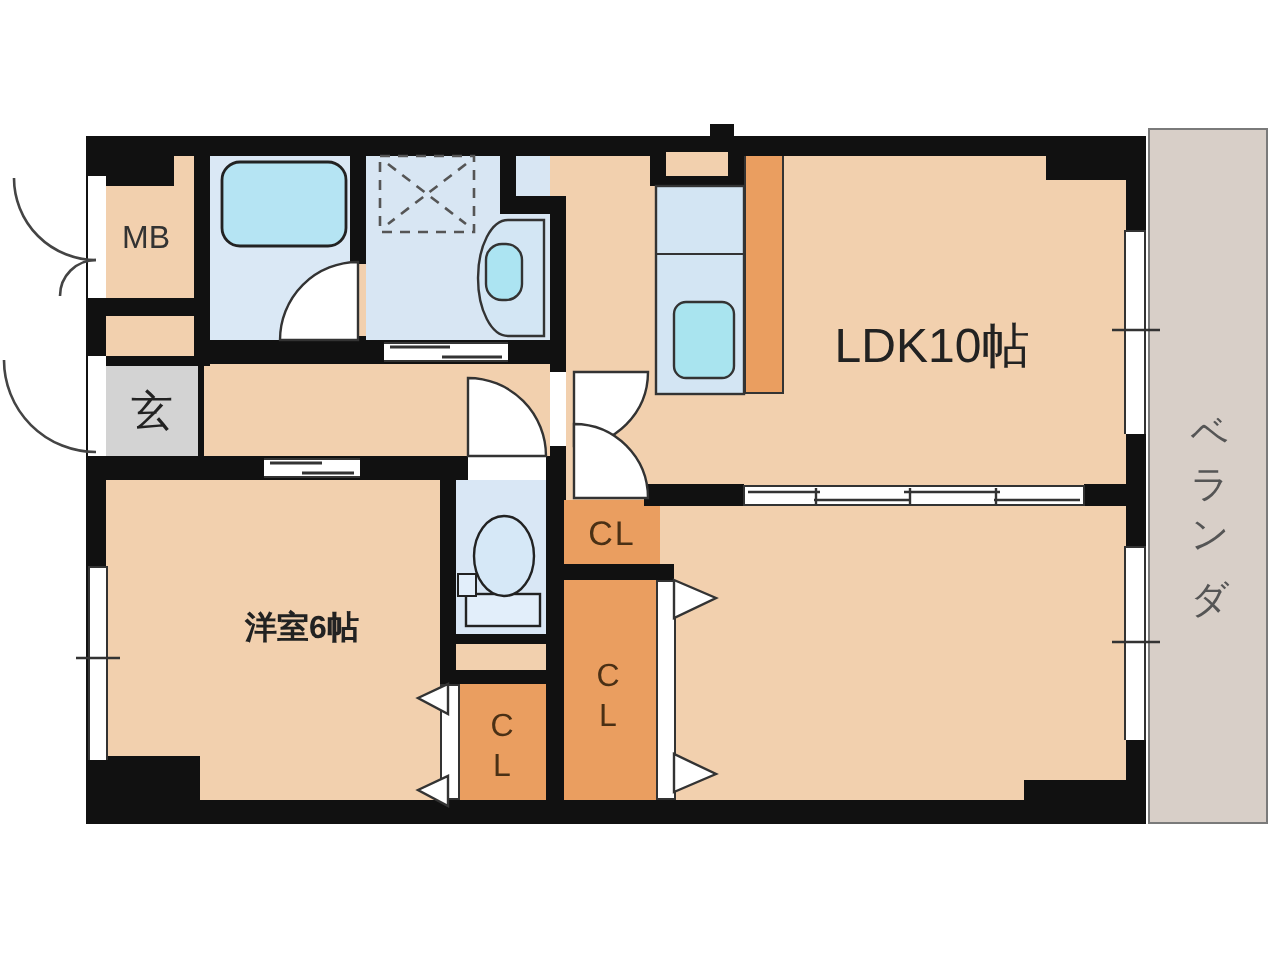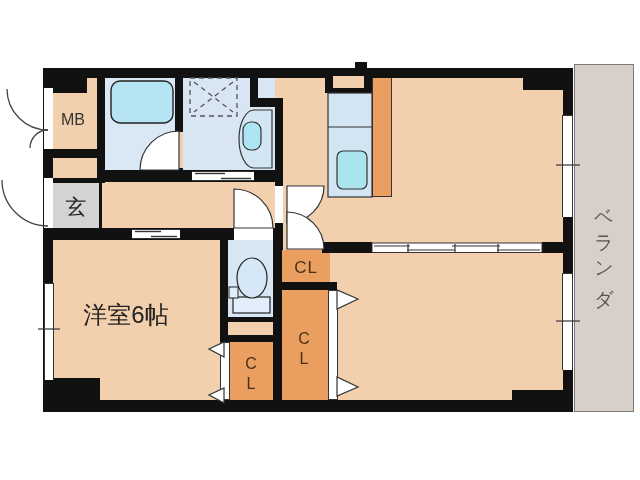--- a/index.html
+++ b/index.html
@@ -124,20 +124,21 @@
 
     <rect x="233" y="297" width="37" height="16" fill="#e2eefa" stroke="#222" stroke-width="1.2"></rect>
     <ellipse cx="252" cy="278" rx="15" ry="20" fill="#d6e8f7" stroke="#222" stroke-width="1.2"></ellipse>
     <rect x="229" y="287" width="9" height="11" fill="#e2eefa" stroke="#222" stroke-width="1"></rect>
 
     <rect x="328" y="93" width="44" height="104" fill="#d3e5f3" stroke="#333" stroke-width="1.2"></rect>
     <line x1="328" y1="127" x2="372" y2="127" stroke="#333" stroke-width="1"></line>
     <rect x="337" y="151" width="30" height="38" rx="6" fill="#a9e4ef" stroke="#333" stroke-width="1.2"></rect>
   </svg>
 
-  <div class="lbl" style="left:126px;top:315px;font-size:24px;">洋室6帖</div>
+  <div class="lbl" style="left:466px;top:174px;font-size:24px;">LDK10帖</div>
+  <div class="lbl" style="left:151px;top:315px;font-size:16px;font-weight:bold;">洋室6帖</div>
   <div class="lbl" style="left:76px;top:206px;font-size:21px;">玄</div>
   <div class="lbl" style="left:73px;top:120px;font-size:16px;color:#333;">MB</div>
   <div class="lbl" style="left:306px;top:267px;font-size:17px;color:#4a3015;letter-spacing:1px;">CL</div>
   <div class="lbl clstack" style="left:304px;top:349px;font-size:16px;color:#4a3015;">CL</div>
   <div class="lbl clstack" style="left:251px;top:374px;font-size:16px;color:#4a3015;">CL</div>
   <div class="vtext" style="left:604px;top:248px;font-size:19px;">ベランダ</div>
 </div>
 
 </body></html>

